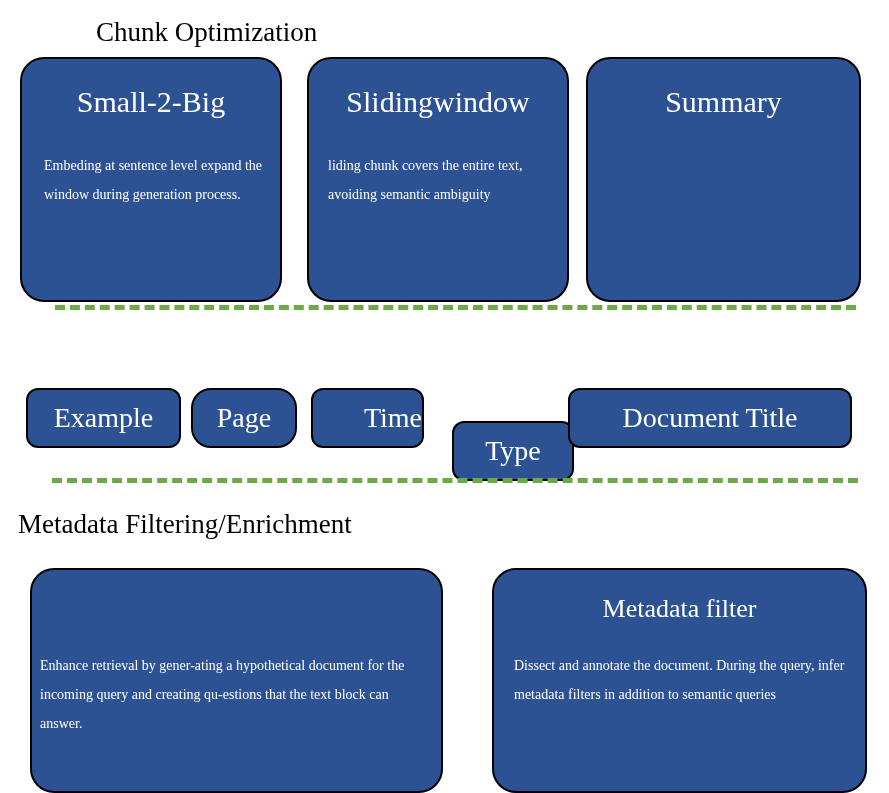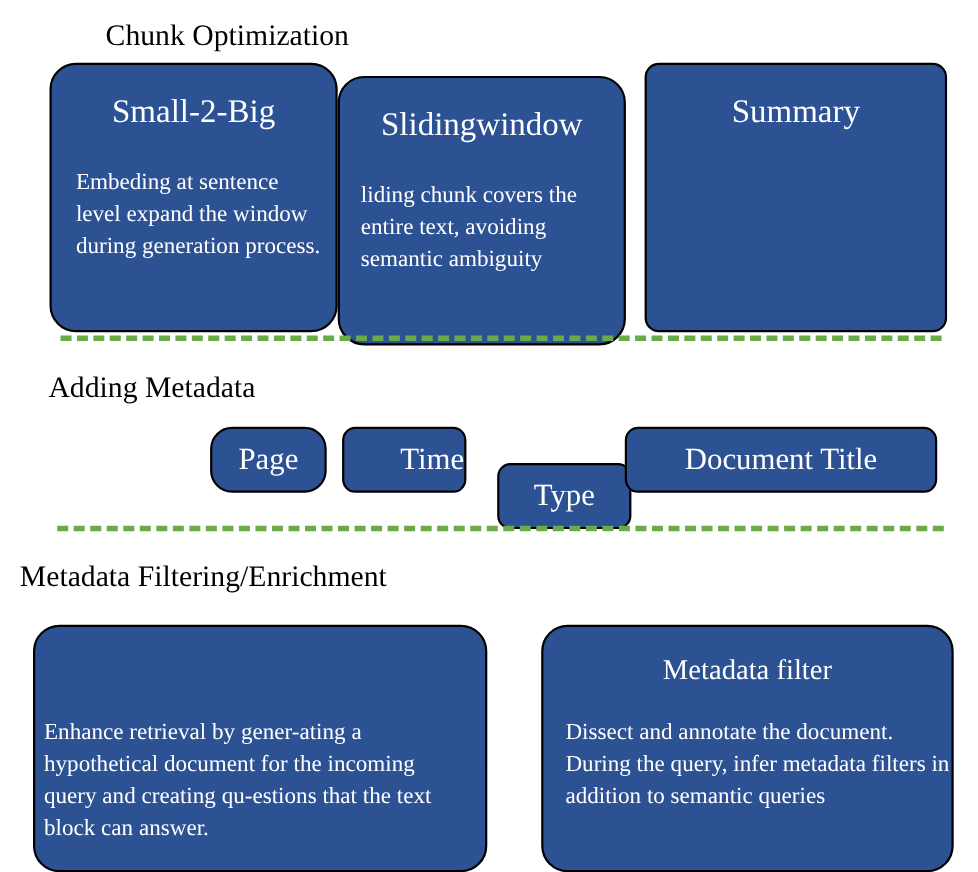--- a/index.html
+++ b/index.html
@@ -50,30 +50,30 @@
     text-align: center;
     color: #ffffff;
     font-size: 30px;
     line-height: 34px;
     font-family: "Liberation Serif", "DejaVu Serif", serif;
     white-space: nowrap;
   }
   .card-body {
     position: absolute;
     color: #ffffff;
-    font-size: 21px;
+    font-size: 14px;
     line-height: 29px;
     font-family: "Liberation Serif", "DejaVu Serif", serif;
     white-space: pre-line;
   }
 
   
-  #card-small-2-big { left: 45px;  top: 57px;  width: 262px; height: 245px; }
-  #card-slidingwindow { left: 307px; top: 57px; width: 262px; height: 245px; margin-top: 12px; }
-  #card-summary     { left: 586px; top: 57px; width: 275px; height: 245px; border-radius: 13px; }
+  #card-small-2-big { left: 20px;  top: 57px;  width: 262px; height: 245px; }
+  #card-slidingwindow { left: 307px; top: 57px; width: 262px; height: 245px; }
+  #card-summary     { left: 586px; top: 57px; width: 275px; height: 245px; }
 
   #card-small-2-big .card-title { top: 26px; }
   #card-slidingwindow .card-title { top: 26px; }
   #card-summary .card-title { top: 26px; }
 
   #card-small-2-big .card-body { left: 22px; top: 92px; width: 228px; }
   #card-slidingwindow .card-body { left: 19px; top: 92px; width: 236px; }
   #card-summary .card-body { left: 20px; top: 92px; width: 250px; }
 
   
@@ -141,22 +141,22 @@
     <div class="card-title">Slidingwindow</div>
     <div class="card-body">liding chunk covers the entire text, avoiding semantic ambiguity</div>
   </div>
 
   <div class="card" id="card-summary">
     <div class="card-title">Summary</div>
   </div>
 
   <div class="dashed-rule" id="divider-top"></div>
 
-  <div class="section-title" id="heading-adding-metadata">Adding Metadata</div>
 
+  <div class="pill" id="pill-example">Example</div>
   <div class="pill" id="pill-page">Page</div>
   <div class="pill" id="pill-time">Time</div>
   <div class="pill" id="pill-type">Type</div>
   <div class="pill" id="pill-document-title">Document Title</div>
 
   <div class="dashed-rule" id="divider-bottom"></div>
 
   <div class="section-title" id="heading-metadata-filtering">Metadata Filtering/Enrichment</div>
 
   <div class="card" id="card-pseudo-metadata-generation">

